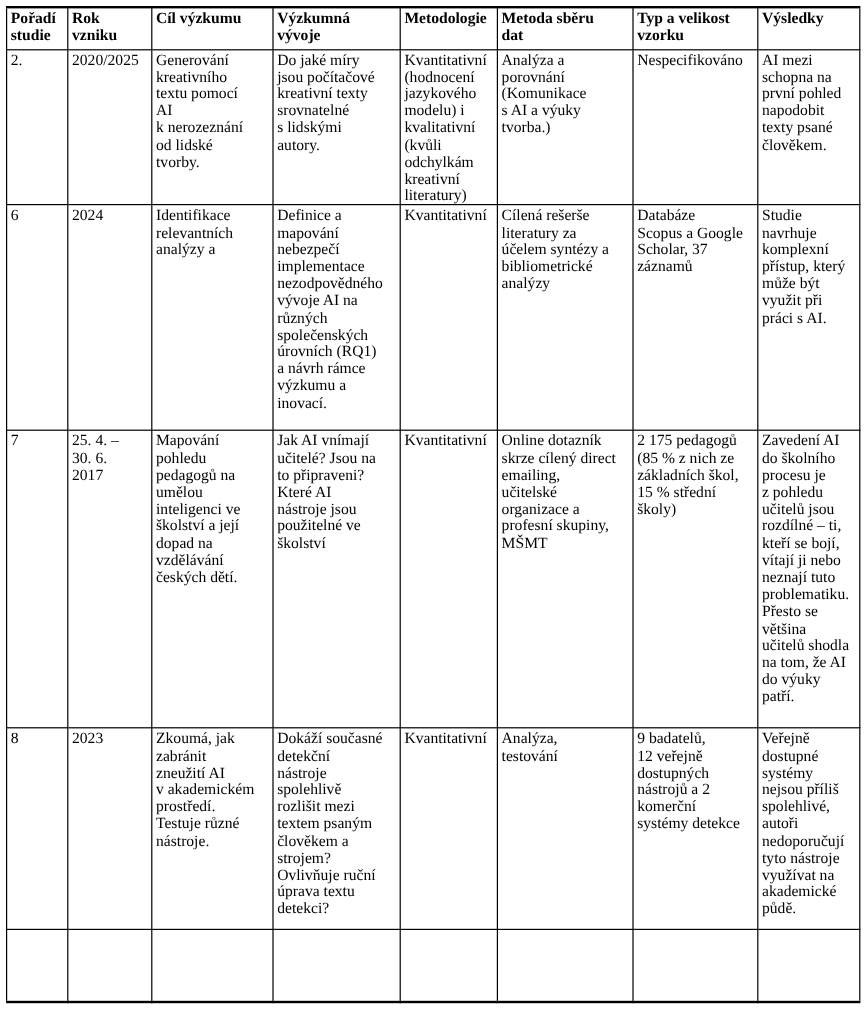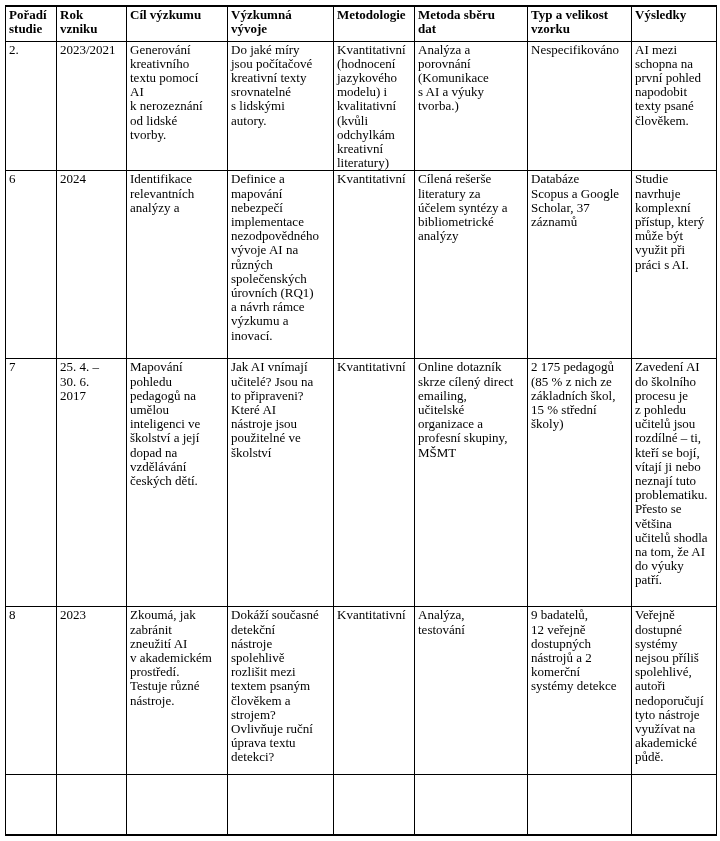--- a/index.html
+++ b/index.html
@@ -75,21 +75,21 @@
       <th>Metoda sběru
 dat</th>
       <th>Typ a velikost
 vzorku</th>
       <th>Výsledky</th>
     </tr>
   </thead>
   <tbody>
     <tr class="row-0">
       <td>2.</td>
-      <td>2023/2021</td>
+      <td>2020/2025</td>
       <td>Generování
 kreativního
 textu pomocí
 AI
 k nerozeznání
 od lidské
 tvorby.</td>
       <td>Do jaké míry
 jsou počítačové
 kreativní texty

